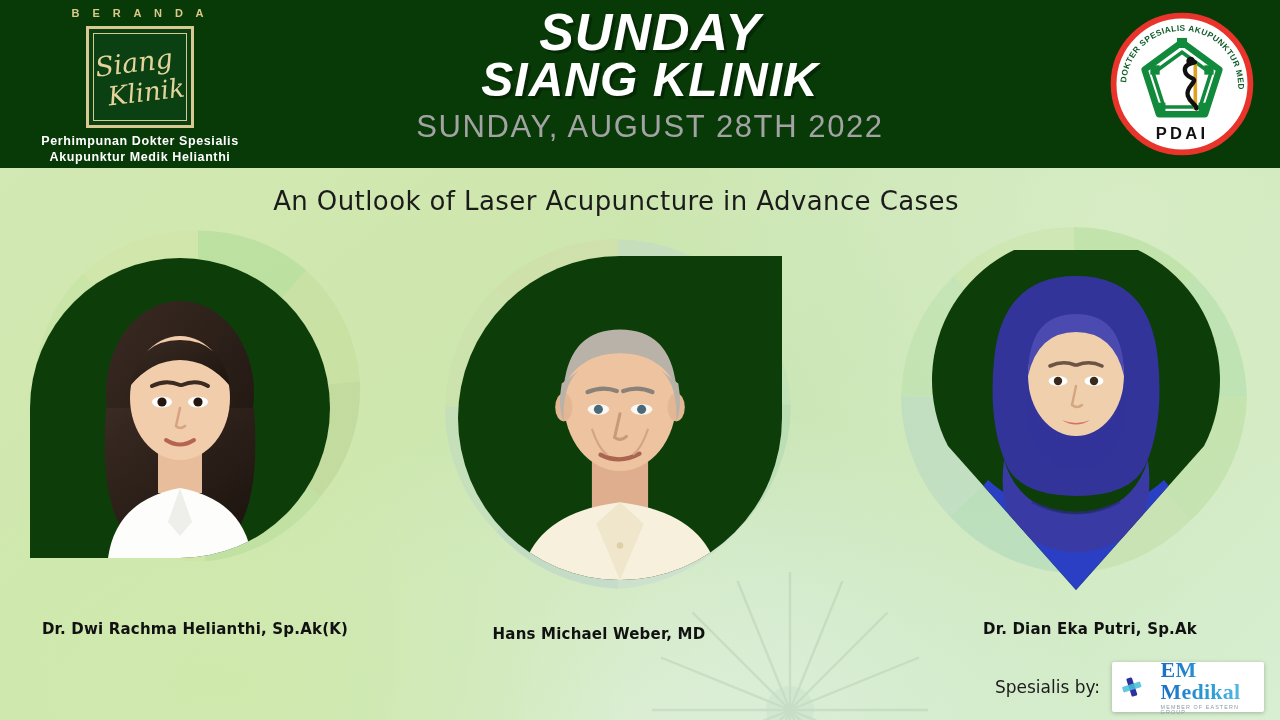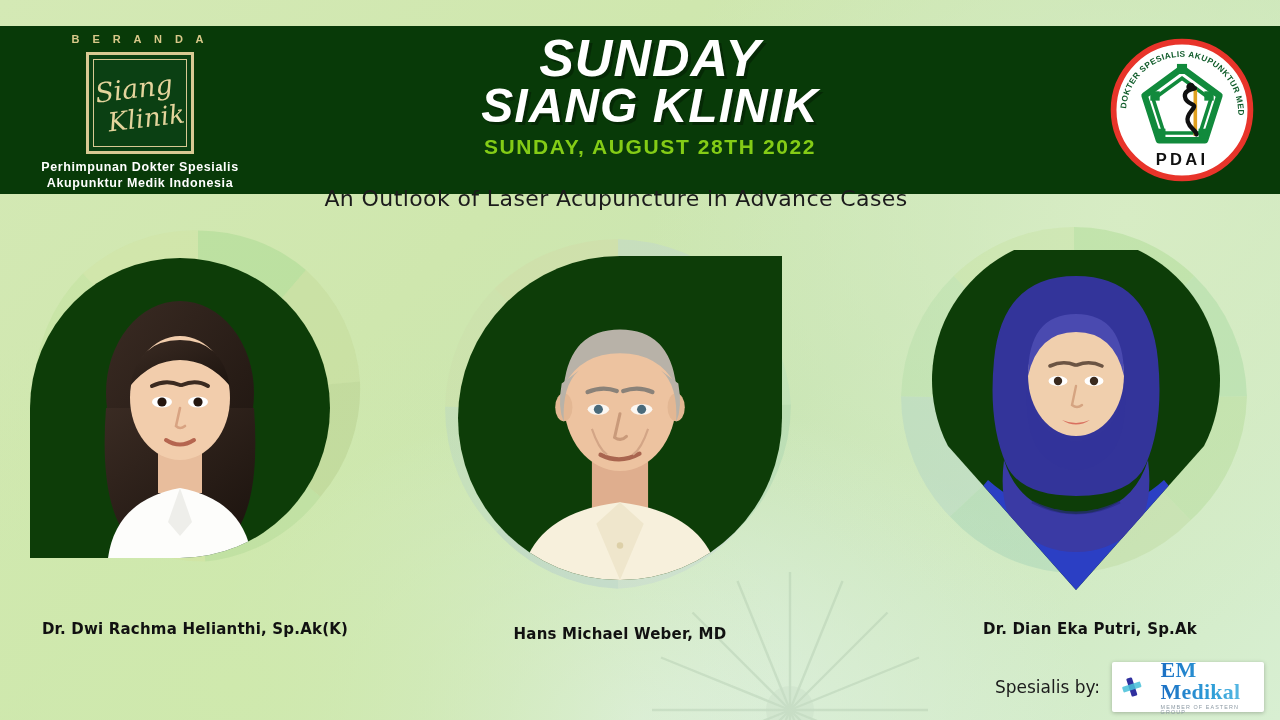--- a/index.html
+++ b/index.html
@@ -13,21 +13,21 @@
     background:
       radial-gradient(ellipse 900px 600px at 18% 95%, #cfe9ad 0%, rgba(207,233,173,0) 62%),
       radial-gradient(ellipse 800px 700px at 88% 30%, #d7ecc4 0%, rgba(215,236,196,0) 60%),
       radial-gradient(ellipse 700px 500px at 50% 100%, #dff0e2 0%, rgba(223,240,226,0) 65%),
       linear-gradient(135deg,#d4e9b5 0%,#cfe7ae 35%,#c9e5b4 60%,#d8efd2 100%);
   }
 
   
   .header {
     position:absolute; left:0; top:0; width:1280px; height:168px;
-    background:#083a08; overflow:hidden;margin-top:26px;
+    background:#083a08; overflow:hidden;
   }
 
   
   .brand { position:absolute; left:0; top:0; width:280px; height:168px; }
   .brand-top {
     position:absolute; top:7px; left:0; width:280px; text-align:center;
     font-size:11px; letter-spacing:5px; color:#d9c98a; font-weight:600;
   }
   .brand-box {
     position:absolute; top:26px; left:86px; width:108px; height:102px;
@@ -53,31 +53,31 @@
   
   .title-block { position:absolute; left:300px; top:8px; width:700px; text-align:center; }
   .t-main {
     color:#fff; font-weight:bold; font-style:italic; letter-spacing:1px;
     text-shadow:3px 3px 0 rgba(0,0,0,.28);
     line-height:.94;
   }
   .t-line1 { font-size:52px; }
   .t-line2 { font-size:48px; }
   .t-date {
-    margin-top:7px; color:#84cc16; font-size:21px; font-weight:bold;
+    margin-top:7px; color:#a3a3a3; font-size:31px; font-weight:normal;
     letter-spacing:1.6px;
   }
 
   
   .pdai { position:absolute; right:26px; top:12px; width:144px; height:144px; }
 
   
   .subtitle {
     position:absolute; top:186px; left:0; width:1232px; text-align:center;
-    font-size:22px; color:#1b1b1b; letter-spacing:.4px;
+    font-size:26px; color:#1b1b1b; letter-spacing:.4px;
     font-family:"DejaVu Sans", sans-serif;
   }
 
   
   .burst { position:absolute; pointer-events:none; }
   #burst1 { left:18px; top:216px; width:360px; height:360px; }
   #burst2 { left:428px; top:224px; width:380px; height:380px; }
   #burst3 { left:886px; top:212px; width:376px; height:376px; }
   #sunray { left:640px; top:560px; width:300px; height:300px; opacity:.5; }
 
@@ -87,21 +87,21 @@
   #spk1 { left:458px; top:256px; width:324px; height:324px; }
   #spk2 { left:932px; top:250px; width:288px; height:340px; }
 
   .frame { position:absolute; inset:0; }
   .name {
     position:absolute; text-align:center; color:#111;
     font-size:15px; font-weight:bold; letter-spacing:.2px; white-space:nowrap;
     font-family:"DejaVu Sans", sans-serif;
   }
   #name0 { left:0;    top:620px; width:390px; }
-  #name1 { left:400px;top:625px; width:440px; }
+  #name1 { left:379px;top:625px; width:440px; }
   #name2 { left:880px;top:620px; width:420px; }
 
   
   .sponsor { position:absolute; right:16px; bottom:8px; display:flex; align-items:center; gap:12px; }
   .sponsor-label { font-size:17px; color:#1c1c1c; font-family:"DejaVu Sans", sans-serif; }
   .sponsor-logo {
     background:#fff; width:152px; height:50px; border-radius:2px;
     box-shadow:0 1px 4px rgba(0,0,0,.25);
     display:flex; align-items:center; padding:0 8px; gap:17px;
   }
@@ -126,21 +126,21 @@
       <div class="brand-box">
         <div class="brand-box-inner">
           <div class="brand-script">
             <span>Siang</span>
             <span>Klinik</span>
           </div>
         </div>
       </div>
       <div class="brand-sub">
         <span>Perhimpunan Dokter Spesialis</span>
-        <span>Akupunktur Medik  Indonesia</span>
+        <span>Akupunktur Medik  Helianthi</span>
       </div>
     </div>
 
     <div class="title-block">
       <div class="t-main t-line1">SUNDAY</div>
       <div class="t-main t-line2">SIANG KLINIK</div>
       <div class="t-date">SUNDAY, AUGUST 28TH 2022</div>
     </div>
 
     <div class="pdai">

